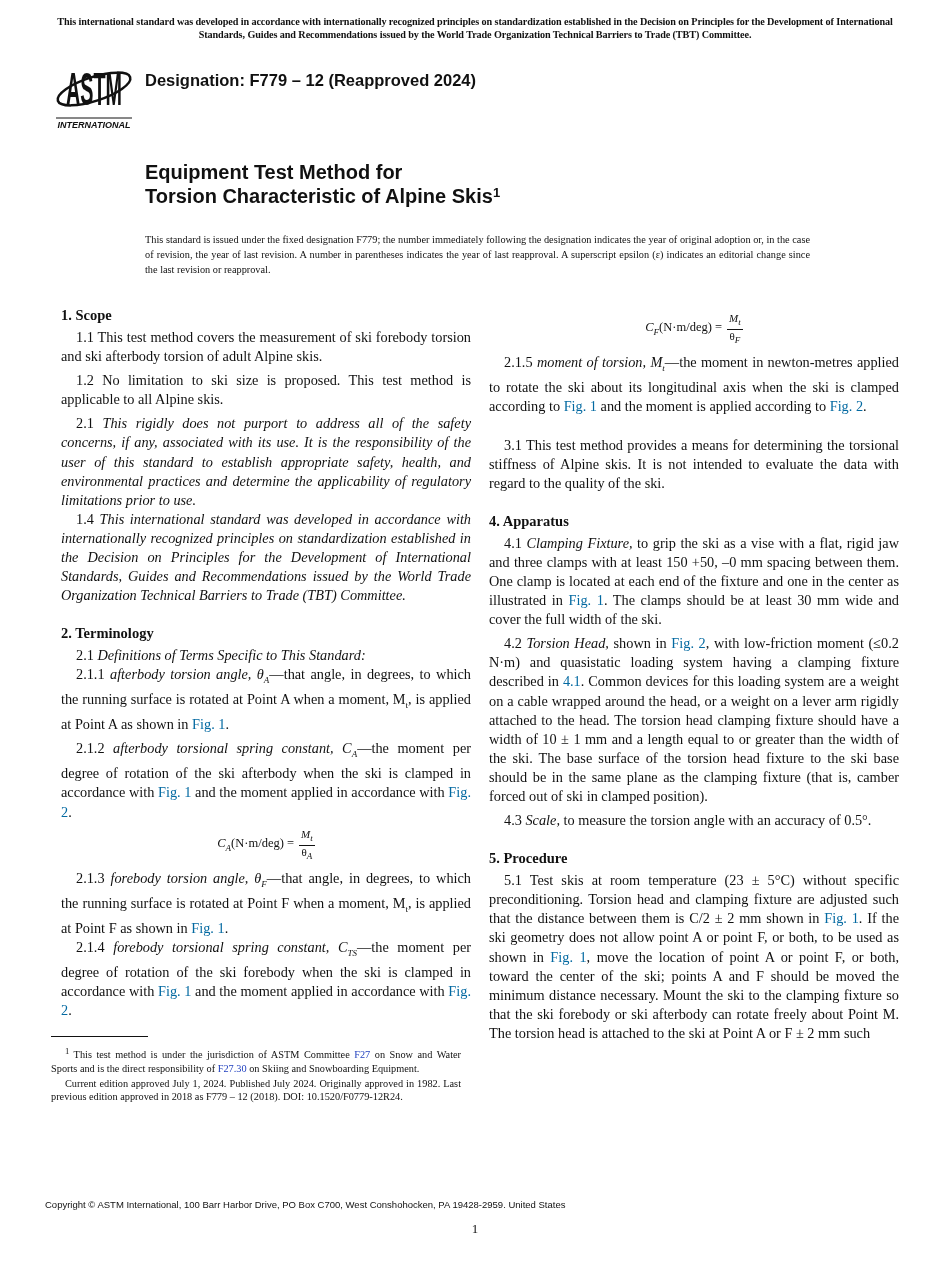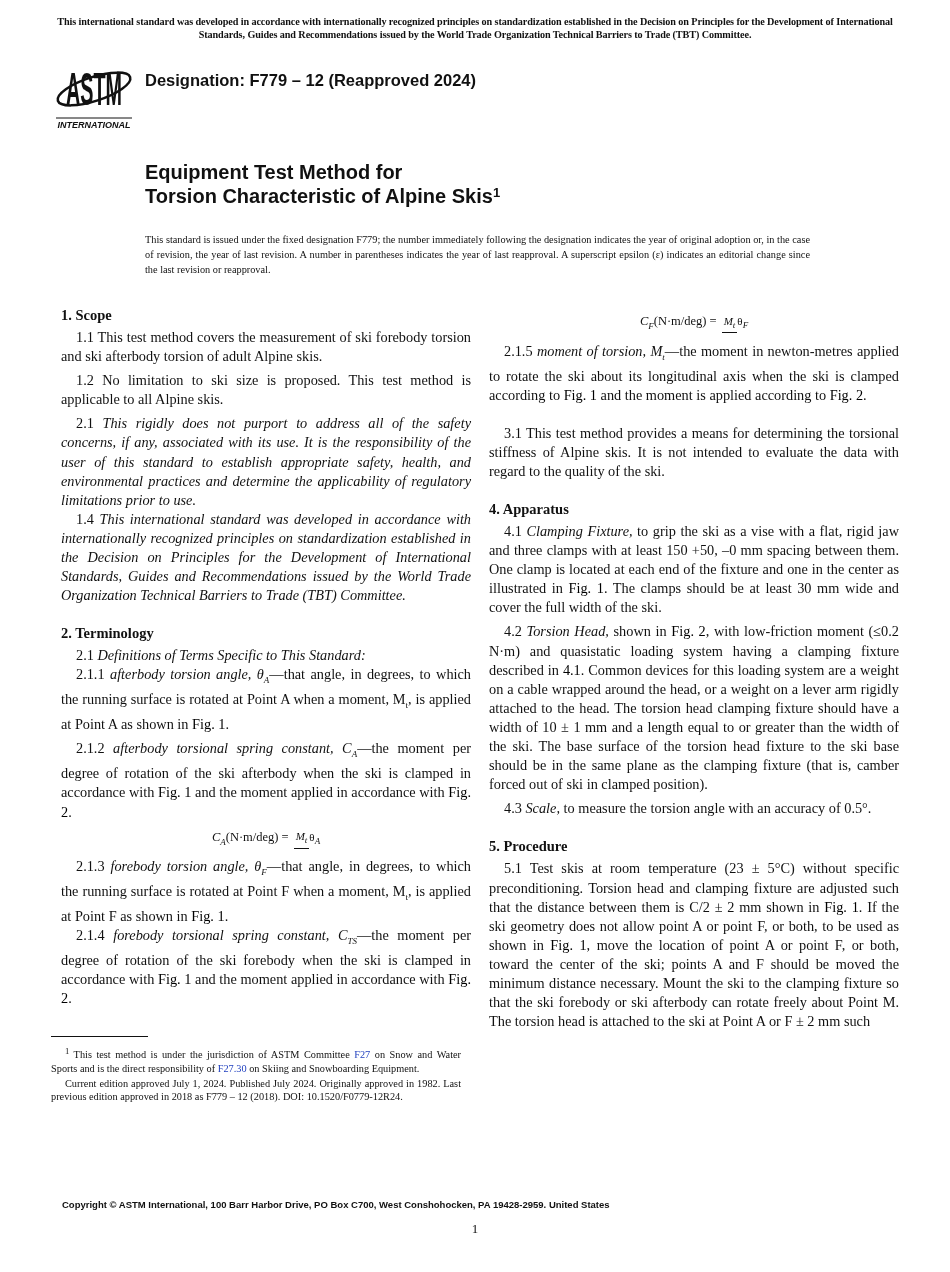--- a/index.html
+++ b/index.html
@@ -15,31 +15,31 @@
            font-weight:bold; font-size:20px; line-height:24px; }
   .title sup { font-size:13px; vertical-align:top; position:relative; top:-3px; }
   .issuance { position:absolute; left:145px; top:232px; width:665px; font-size:10.3px; line-height:15px; text-align:justify; }
   .col { position:absolute; width:410px; font-size:14.3px; line-height:19.1px; text-align:justify; }
   .col.left { left:51px; top:306px;margin-left:10px; }
   .col.right { left:489px; top:308px; }
   h2 { font-size:14.5px; font-weight:bold; margin:0 0 3px 0; line-height:19px; }
   p { margin:0 0 5px 0; text-indent:15px; }
   p.tight { margin-bottom:0; }
   .i { font-style:italic; }
-  .link { color:#000000; }
+  .link { color:#0369a1; }
   .blue { color:#1f3fbf; }
   .eq { text-align:center; margin:6px 0 6px 0; font-size:12.5px; display:flex; justify-content:center; align-items:center; gap:5px; text-indent:0; }
-  .frac { display:inline-flex; flex-direction:row; align-items:center; font-size:11px; line-height:13px;justify-content:space-between; }
+  .frac { display:inline-flex; flex-direction:column; align-items:center; font-size:11px; line-height:13px;justify-content:space-between; }
   .frac .num { border-bottom:1px solid #111; padding:0 2px; font-style:italic; }
   sub { font-size:9px; }
   .sec-gap { height:14px; }
   .fn-rule { position:absolute; left:51px; top:1036px; width:97px; border-top:1px solid #111; }
   .footnote { position:absolute; left:51px; top:1045px; width:410px; font-size:10.3px; line-height:13.3px; text-align:justify; }
   .footnote p { text-indent:14px; margin:0 0 2px 0; }
-  .copyright { position:absolute; left:62px; top:1199px; font-family:"Liberation Sans", sans-serif; font-size:9.5px;font-weight:bold; }
+  .copyright { position:absolute; left:45px; top:1199px; font-family:"Liberation Sans", sans-serif; font-size:9.5px; }
   .pagenum { position:absolute; left:0; right:0; top:1221px; text-align:center; font-size:13px; }
 </style>
 </head>
 <body>
 
 <div class="notice">This international standard was developed in accordance with internationally recognized principles on standardization established in the Decision on Principles for the Development of International Standards, Guides and Recommendations issued by the World Trade Organization Technical Barriers to Trade (TBT) Committee.</div>
 
 <svg class="logo" viewBox="0 0 80 76">
   <ellipse cx="40" cy="33" rx="38" ry="12" fill="none" stroke="#111" stroke-width="2.5" transform="rotate(-18 40 33)"></ellipse>
   <text x="40" y="50" text-anchor="middle" font-family="Liberation Sans, sans-serif" font-weight="bold" font-size="36" fill="#111" textLength="56" lengthAdjust="spacingAndGlyphs" transform="scale(1,1.3) translate(0,-12)">ASTM</text>

